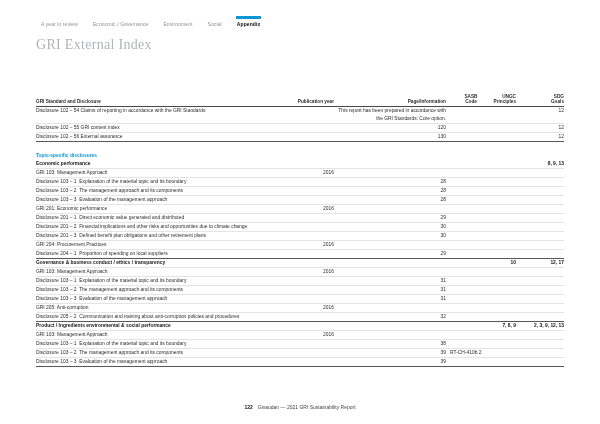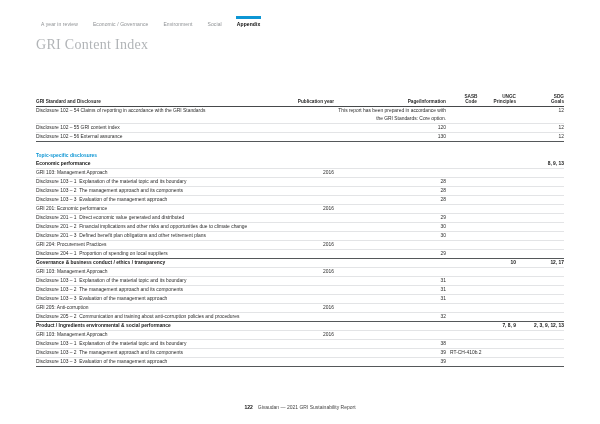--- a/index.html
+++ b/index.html
@@ -48,21 +48,21 @@
 <body>
 
 <div class="nav" id="nav">
     <div class="nav-item">A year in review</div>
     <div class="nav-item">Economic / Governance</div>
     <div class="nav-item">Environment</div>
     <div class="nav-item">Social</div>
     <div class="nav-item active">Appendix</div>
   </div>
 
-<div class="title">GRI Content Index</div>
+<div class="title">GRI External Index</div>
 
 <div class="gri-table">
   <div class="thead" id="thead">
       <span class="c0">GRI Standard and Disclosure</span>
       <span class="c1">Publication year</span>
       <span class="c2">Page/Information</span>
       <span class="c3">SASB
 Code</span>
       <span class="c4">UNGC
 Principles</span>

